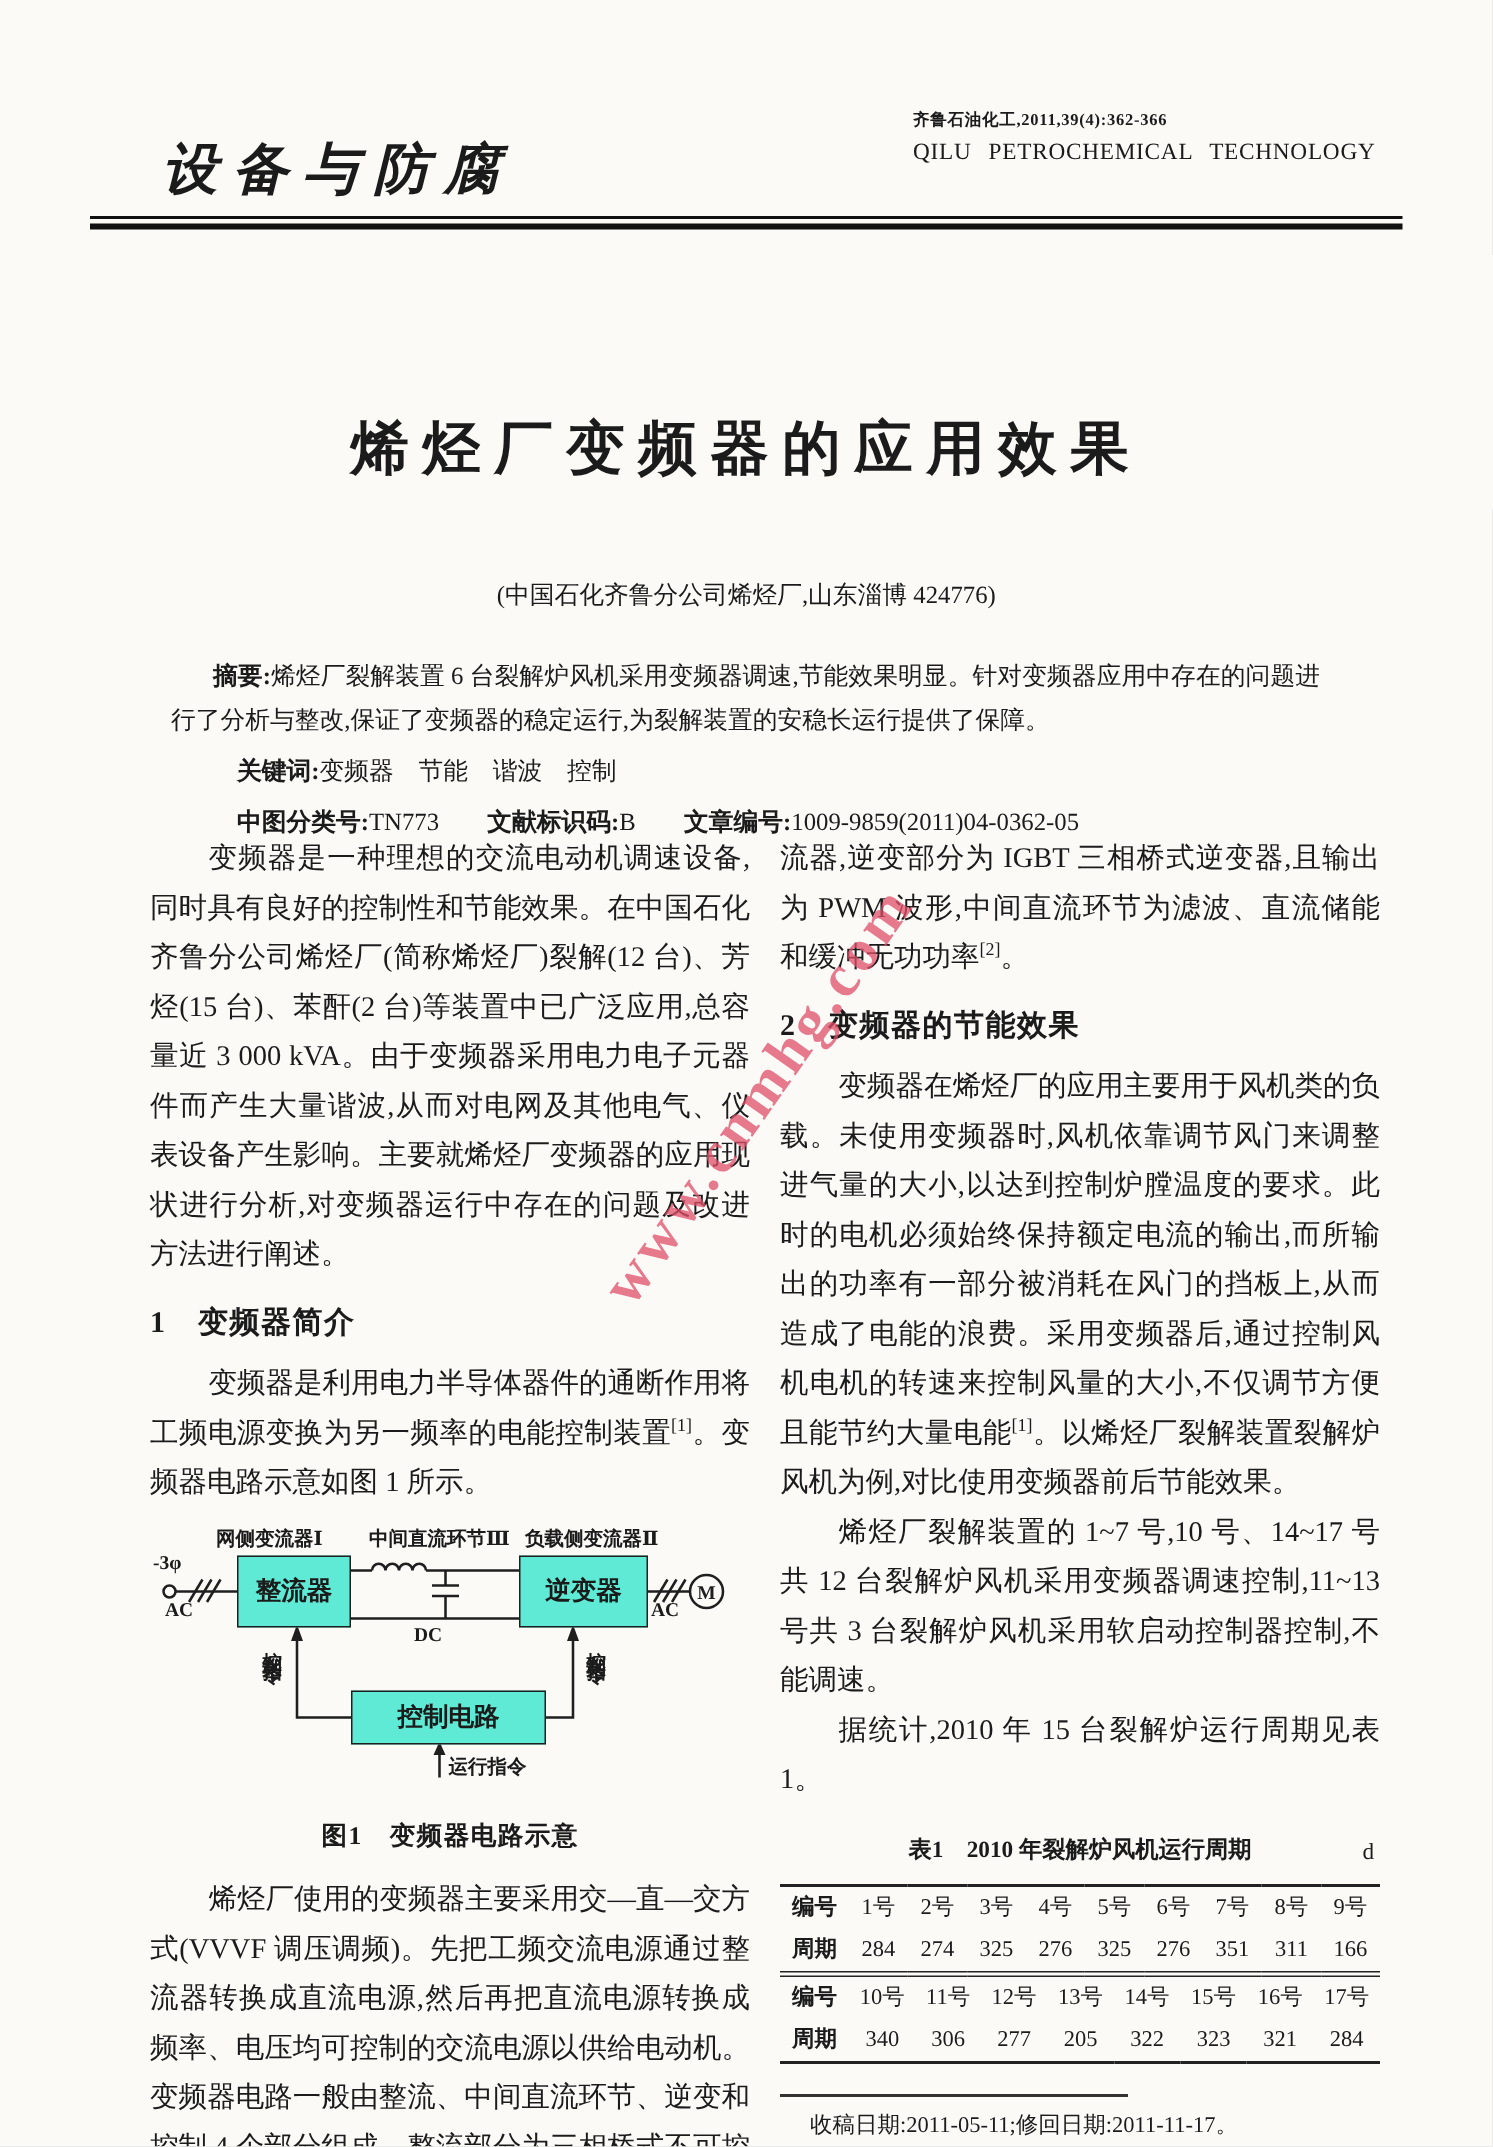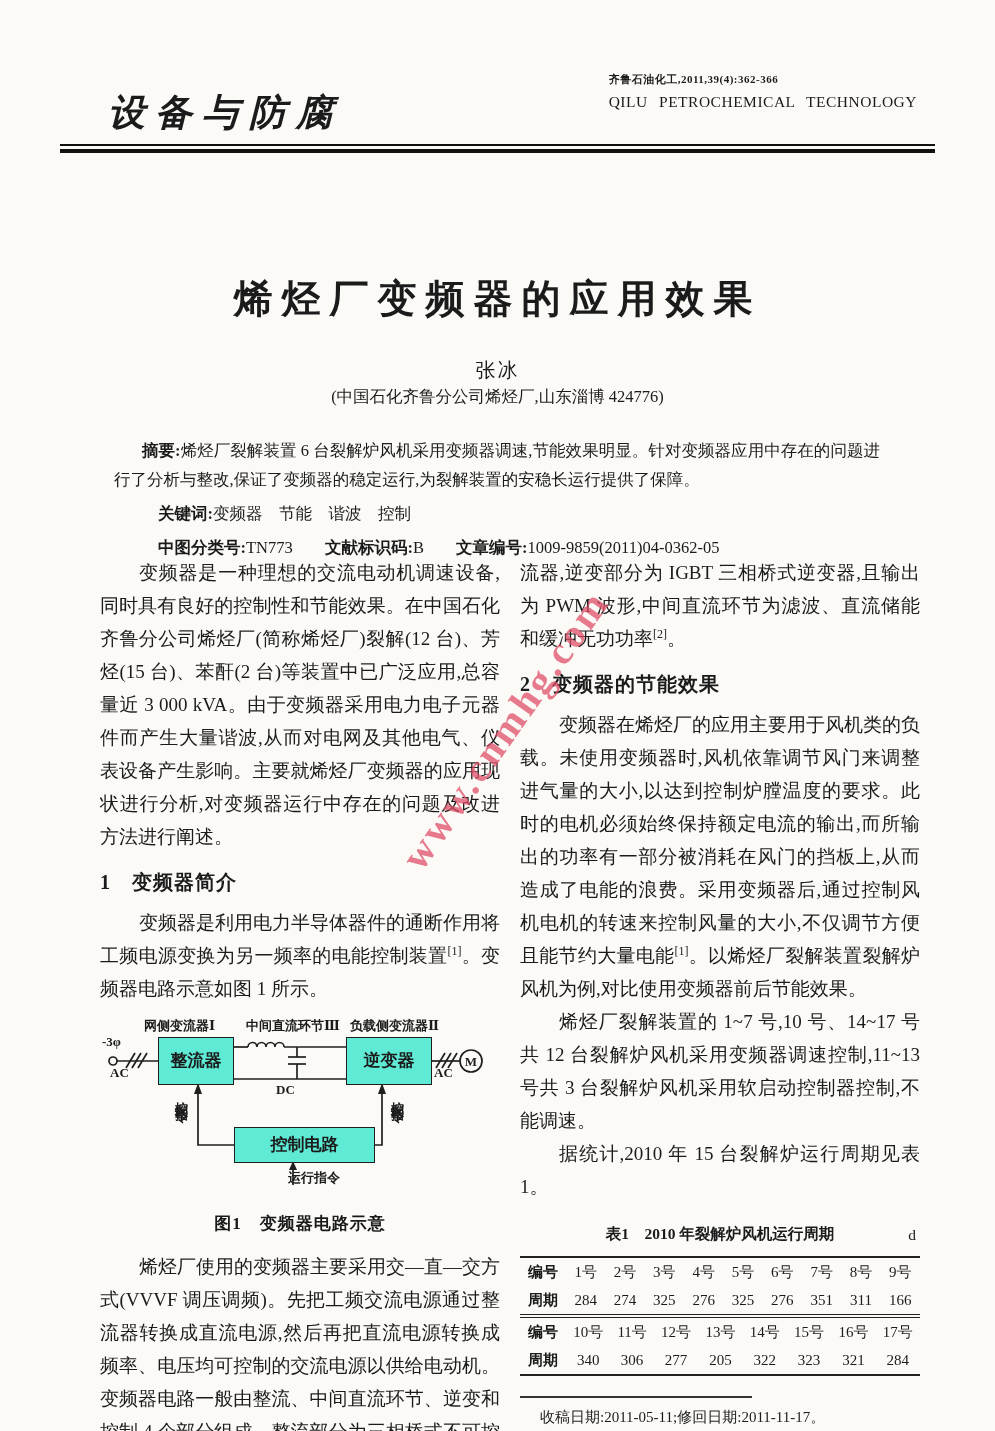--- a/index.html
+++ b/index.html
@@ -80,21 +80,20 @@
 <div class="page">
 
   <div class="masthead-left">设备与防腐</div>
   <div class="masthead-right">
     <div class="cite">齐鲁石油化工,2011,39(4):362-366</div>
     <div class="jen">QILU PETROCHEMICAL TECHNOLOGY</div>
   </div>
   <div class="rule-double"></div>
 
   <h1 class="title">烯烃厂变频器的应用效果</h1>
-  <div class="author">张冰</div>
   <div class="affil">(中国石化齐鲁分公司烯烃厂,山东淄博 424776)</div>
 
   <div class="abstract">
     <p class="abs"><b>摘要:</b><span>烯烃厂裂解装置 6 台裂解炉风机采用变频器调速,节能效果明显。针对变频器应用中存在的问题进行了分析与整改,保证了变频器的稳定运行,为裂解装置的安稳长运行提供了保障。</span></p>
     <p class="kw"><b>关键词:</b><span>变频器　节能　谐波　控制</span></p>
     <p class="cls">
       <b>中图分类号:</b><span>TN773</span>
       <b class="gap">文献标识码:</b><span>B</span>
       <b class="gap">文章编号:</b><span>1009-9859(2011)04-0362-05</span>
     </p>
@@ -149,24 +148,24 @@
           </svg>
           <div class="fig-label" style="left:44px; top:0;">网侧变流器Ⅰ</div>
           <div class="fig-label" style="left:146px; top:0;">中间直流环节Ⅲ</div>
           <div class="fig-label" style="left:250px; top:0;">负载侧变流器Ⅱ</div>
           <div class="fig-label" style="left:2px;  top:16px;">-3φ</div>
           <div class="fig-label" style="left:10px; top:47px;">AC</div>
           <div class="fig-label" style="left:176px;top:64px;">DC</div>
           <div class="fig-label" style="left:334px;top:47px;">AC</div>
           <div class="fig-box" style="left:58px;  top:20px; width:76px;  height:48px; line-height:45px;">整流器</div>
           <div class="fig-box" style="left:246px; top:20px; width:86px;  height:48px; line-height:45px;">逆变器</div>
-          <div class="fig-box" style="left:134px; top:110px; width:141px; height:36px; line-height:33px;">控制电路</div>
+          <div class="fig-box" style="left:134px; top:110px; width:130px; height:36px; line-height:33px;">控制电路</div>
           <div class="fig-label vtext" style="left:72px;  top:74px; height:62px;">控制指令</div>
           <div class="fig-label vtext" style="left:288px; top:74px; height:62px;">控制指令</div>
-          <div class="fig-label" style="left:188px; top:152px;">运行指令</div>
+          <div class="fig-label" style="left:199px; top:152px;">运行指令</div>
         </div>
         <figcaption>图1　变频器电路示意</figcaption>
       </figure>
 
       <p class="indent">烯烃厂使用的变频器主要采用交—直—交方式(VVVF 调压调频)。先把工频交流电源通过整流器转换成直流电源,然后再把直流电源转换成频率、电压均可控制的交流电源以供给电动机。变频器电路一般由整流、中间直流环节、逆变和控制 4 个部分组成。整流部分为三相桥式不可控整</p>
     </div>
 
     <div class="col">
       <p><span>流器,逆变部分为 IGBT 三相桥式逆变器,且输出为 PWM 波形,中间直流环节为滤波、直流储能和缓冲无功功率</span><sup>[2]</sup><span>。</span></p>
       <h2>2　变频器的节能效果</h2>

